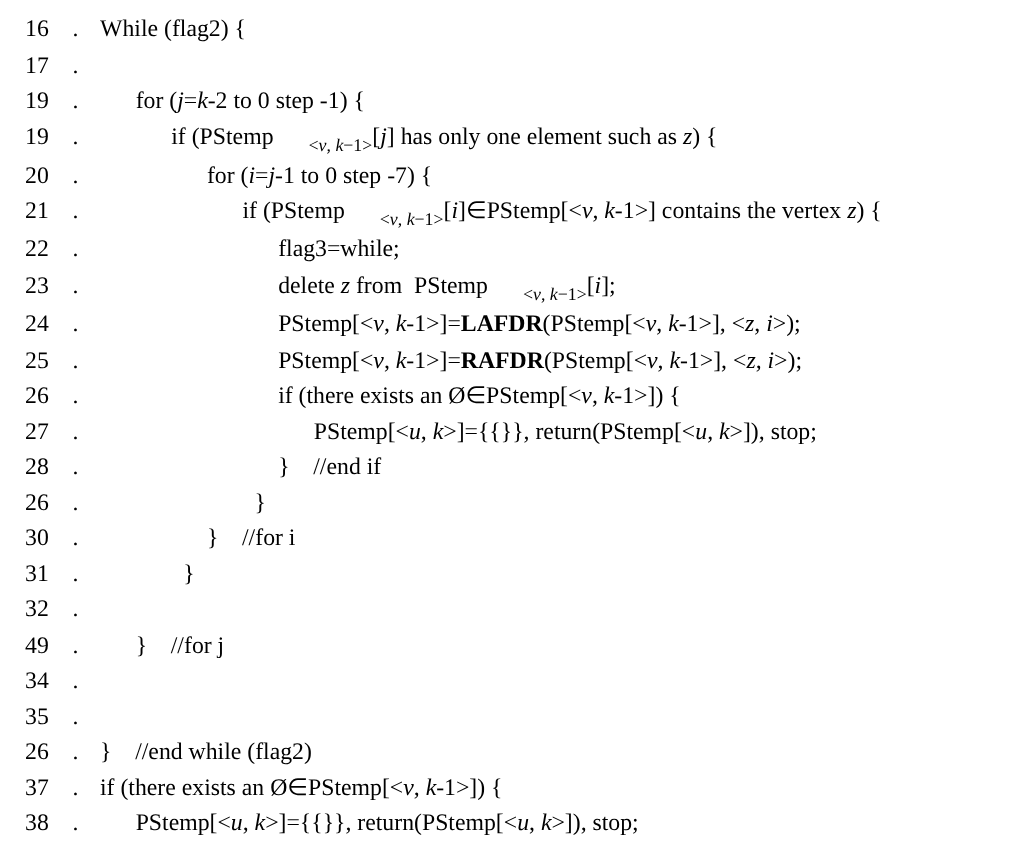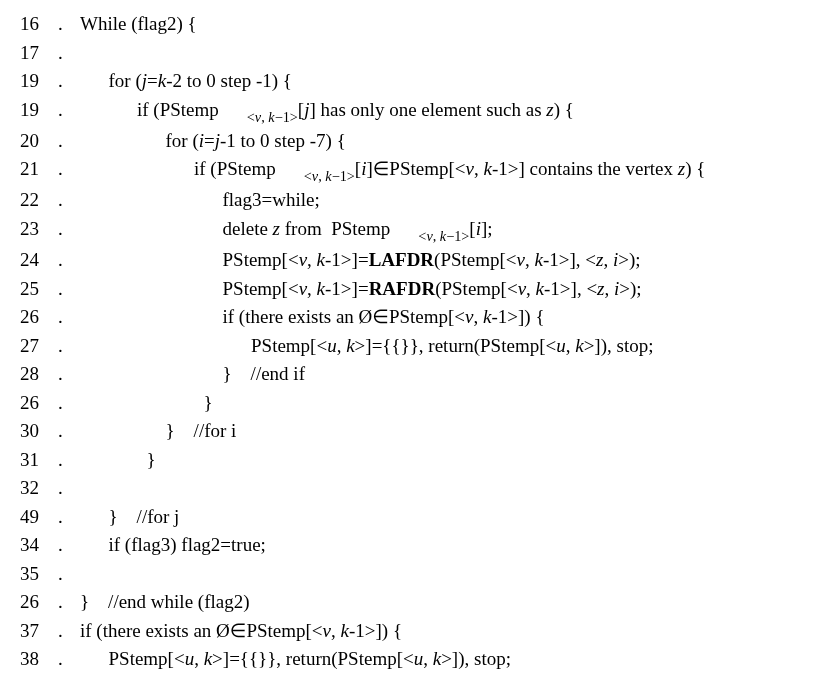--- a/index.html
+++ b/index.html
@@ -56,18 +56,18 @@
     <div class="line"><span class="ln">24</span><span class="dot">.</span><span class="content">                              <span class="">PStemp[&lt;</span><span class="it">v</span><span class="">, </span><span class="it">k</span><span class="">-1&gt;]=</span><span class="bf">LAFDR</span><span class="">(PStemp[&lt;</span><span class="it">v</span><span class="">, </span><span class="it">k</span><span class="">-1&gt;], &lt;</span><span class="it">z</span><span class="">, </span><span class="it">i</span><span class="">&gt;);</span></span></div>
     <div class="line"><span class="ln">25</span><span class="dot">.</span><span class="content">                              <span class="">PStemp[&lt;</span><span class="it">v</span><span class="">, </span><span class="it">k</span><span class="">-1&gt;]=</span><span class="bf">RAFDR</span><span class="">(PStemp[&lt;</span><span class="it">v</span><span class="">, </span><span class="it">k</span><span class="">-1&gt;], &lt;</span><span class="it">z</span><span class="">, </span><span class="it">i</span><span class="">&gt;);</span></span></div>
     <div class="line"><span class="ln">26</span><span class="dot">.</span><span class="content">                              <span class="">if (there exists an Ø∈PStemp[&lt;</span><span class="it">v</span><span class="">, </span><span class="it">k</span><span class="">-1&gt;]) {</span></span></div>
     <div class="line"><span class="ln">27</span><span class="dot">.</span><span class="content">                                    <span class="">PStemp[&lt;</span><span class="it">u</span><span class="">, </span><span class="it">k</span><span class="">&gt;]={{}}, return(PStemp[&lt;</span><span class="it">u</span><span class="">, </span><span class="it">k</span><span class="">&gt;]), stop;</span></span></div>
     <div class="line"><span class="ln">28</span><span class="dot">.</span><span class="content">                              <span class="">}    //end if</span></span></div>
     <div class="line"><span class="ln">26</span><span class="dot">.</span><span class="content">                        <span class="">  }</span></span></div>
     <div class="line"><span class="ln">30</span><span class="dot">.</span><span class="content">                  <span class="">}    //for i</span></span></div>
     <div class="line"><span class="ln">31</span><span class="dot">.</span><span class="content">            <span class="">  }</span></span></div>
     <div class="line"><span class="ln">32</span><span class="dot">.</span></div>
     <div class="line"><span class="ln">49</span><span class="dot">.</span><span class="content">      <span class="">}    //for j</span></span></div>
-    <div class="line"><span class="ln">34</span><span class="dot">.</span><span class="content">      <span class="">if (flag3) flag2=true;</span></span></div>
+    <div class="line"><span class="ln">34</span><span class="dot">.</span></div>
     <div class="line"><span class="ln">35</span><span class="dot">.</span></div>
     <div class="line"><span class="ln">26</span><span class="dot">.</span><span class="content"><span class="">}    //end while (flag2)</span></span></div>
     <div class="line"><span class="ln">37</span><span class="dot">.</span><span class="content"><span class="">if (there exists an Ø∈PStemp[&lt;</span><span class="it">v</span><span class="">, </span><span class="it">k</span><span class="">-1&gt;]) {</span></span></div>
     <div class="line"><span class="ln">38</span><span class="dot">.</span><span class="content">      <span class="">PStemp[&lt;</span><span class="it">u</span><span class="">, </span><span class="it">k</span><span class="">&gt;]={{}}, return(PStemp[&lt;</span><span class="it">u</span><span class="">, </span><span class="it">k</span><span class="">&gt;]), stop;</span></span></div>
   </div>
 
 </body></html>

